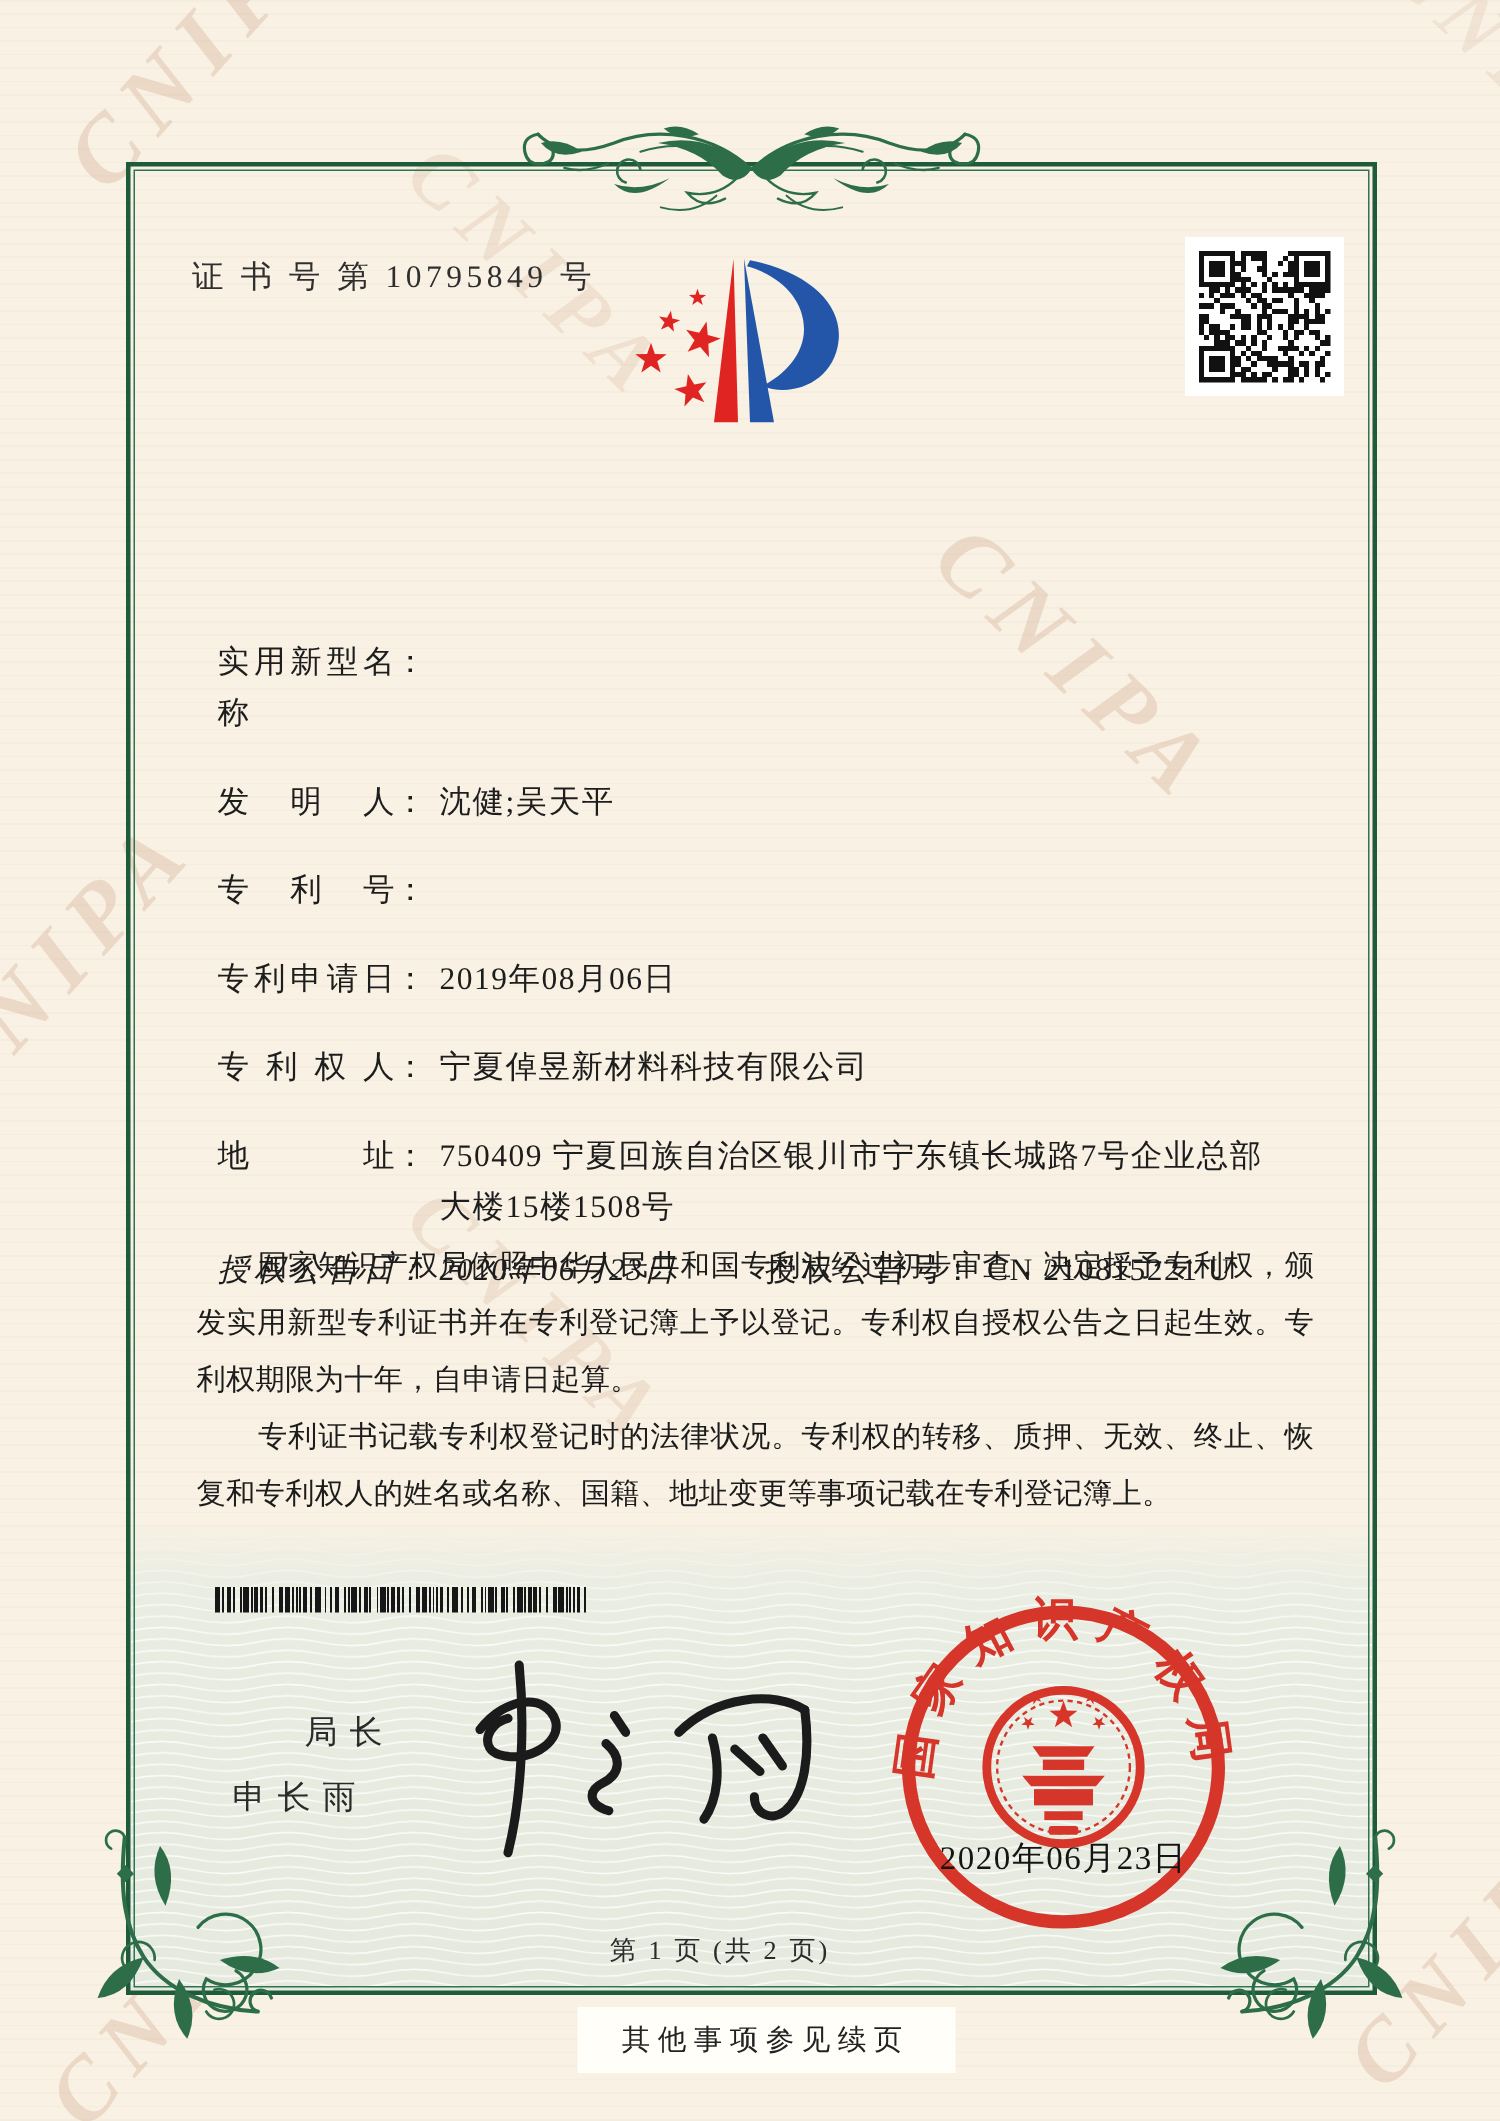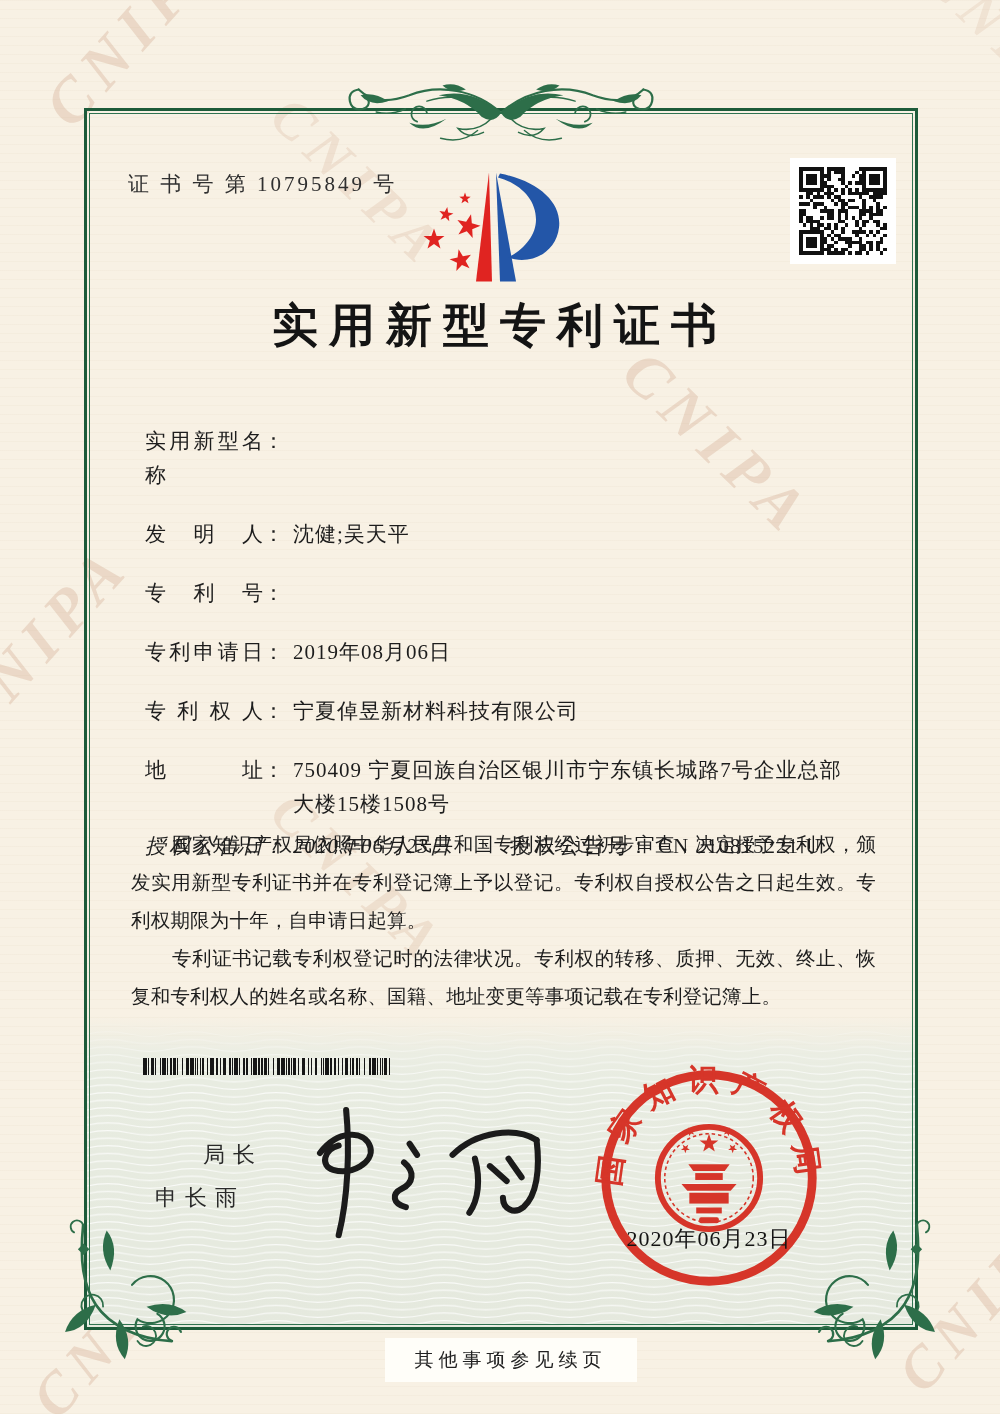--- a/index.html
+++ b/index.html
@@ -164,21 +164,20 @@
     <path d="M84,11 L104,120 L88,120 Z" fill="#2356a8"></path>
     <path d="M88,12 C128,20 150,42 147,66 C144,92 118,104 96,96 C112,88 124,74 124,58 C124,38 108,22 86,16 Z" fill="#2356a8"></path>
   </svg>
 
   <div class="qr-box">
     <svg id="qrcode" width="88" height="88" viewBox="0 0 87.5 87.5" shape-rendering="crispEdges" aria-hidden="true">
         <path d="M0.0,0.0h3.5v3.5h-3.5zM3.5,0.0h3.5v3.5h-3.5zM7.0,0.0h3.5v3.5h-3.5zM10.5,0.0h3.5v3.5h-3.5zM14.0,0.0h3.5v3.5h-3.5zM17.5,0.0h3.5v3.5h-3.5zM21.0,0.0h3.5v3.5h-3.5zM28.0,0.0h3.5v3.5h-3.5zM31.5,0.0h3.5v3.5h-3.5zM35.0,0.0h3.5v3.5h-3.5zM38.5,0.0h3.5v3.5h-3.5zM42.0,0.0h3.5v3.5h-3.5zM59.5,0.0h3.5v3.5h-3.5zM63.0,0.0h3.5v3.5h-3.5zM66.5,0.0h3.5v3.5h-3.5zM70.0,0.0h3.5v3.5h-3.5zM73.5,0.0h3.5v3.5h-3.5zM77.0,0.0h3.5v3.5h-3.5zM80.5,0.0h3.5v3.5h-3.5zM84.0,0.0h3.5v3.5h-3.5zM0.0,3.5h3.5v3.5h-3.5zM21.0,3.5h3.5v3.5h-3.5zM28.0,3.5h3.5v3.5h-3.5zM35.0,3.5h3.5v3.5h-3.5zM38.5,3.5h3.5v3.5h-3.5zM42.0,3.5h3.5v3.5h-3.5zM56.0,3.5h3.5v3.5h-3.5zM63.0,3.5h3.5v3.5h-3.5zM84.0,3.5h3.5v3.5h-3.5zM0.0,7.0h3.5v3.5h-3.5zM7.0,7.0h3.5v3.5h-3.5zM10.5,7.0h3.5v3.5h-3.5zM14.0,7.0h3.5v3.5h-3.5zM21.0,7.0h3.5v3.5h-3.5zM24.5,7.0h3.5v3.5h-3.5zM28.0,7.0h3.5v3.5h-3.5zM42.0,7.0h3.5v3.5h-3.5zM52.5,7.0h3.5v3.5h-3.5zM59.5,7.0h3.5v3.5h-3.5zM63.0,7.0h3.5v3.5h-3.5zM70.0,7.0h3.5v3.5h-3.5zM73.5,7.0h3.5v3.5h-3.5zM77.0,7.0h3.5v3.5h-3.5zM84.0,7.0h3.5v3.5h-3.5zM0.0,10.5h3.5v3.5h-3.5zM7.0,10.5h3.5v3.5h-3.5zM10.5,10.5h3.5v3.5h-3.5zM14.0,10.5h3.5v3.5h-3.5zM21.0,10.5h3.5v3.5h-3.5zM28.0,10.5h3.5v3.5h-3.5zM38.5,10.5h3.5v3.5h-3.5zM42.0,10.5h3.5v3.5h-3.5zM59.5,10.5h3.5v3.5h-3.5zM63.0,10.5h3.5v3.5h-3.5zM70.0,10.5h3.5v3.5h-3.5zM73.5,10.5h3.5v3.5h-3.5zM77.0,10.5h3.5v3.5h-3.5zM84.0,10.5h3.5v3.5h-3.5zM0.0,14.0h3.5v3.5h-3.5zM7.0,14.0h3.5v3.5h-3.5zM10.5,14.0h3.5v3.5h-3.5zM14.0,14.0h3.5v3.5h-3.5zM21.0,14.0h3.5v3.5h-3.5zM24.5,14.0h3.5v3.5h-3.5zM42.0,14.0h3.5v3.5h-3.5zM49.0,14.0h3.5v3.5h-3.5zM56.0,14.0h3.5v3.5h-3.5zM59.5,14.0h3.5v3.5h-3.5zM63.0,14.0h3.5v3.5h-3.5zM70.0,14.0h3.5v3.5h-3.5zM73.5,14.0h3.5v3.5h-3.5zM77.0,14.0h3.5v3.5h-3.5zM84.0,14.0h3.5v3.5h-3.5zM0.0,17.5h3.5v3.5h-3.5zM21.0,17.5h3.5v3.5h-3.5zM24.5,17.5h3.5v3.5h-3.5zM28.0,17.5h3.5v3.5h-3.5zM31.5,17.5h3.5v3.5h-3.5zM45.5,17.5h3.5v3.5h-3.5zM63.0,17.5h3.5v3.5h-3.5zM84.0,17.5h3.5v3.5h-3.5zM0.0,21.0h3.5v3.5h-3.5zM3.5,21.0h3.5v3.5h-3.5zM7.0,21.0h3.5v3.5h-3.5zM10.5,21.0h3.5v3.5h-3.5zM14.0,21.0h3.5v3.5h-3.5zM17.5,21.0h3.5v3.5h-3.5zM21.0,21.0h3.5v3.5h-3.5zM28.0,21.0h3.5v3.5h-3.5zM35.0,21.0h3.5v3.5h-3.5zM42.0,21.0h3.5v3.5h-3.5zM49.0,21.0h3.5v3.5h-3.5zM56.0,21.0h3.5v3.5h-3.5zM63.0,21.0h3.5v3.5h-3.5zM66.5,21.0h3.5v3.5h-3.5zM70.0,21.0h3.5v3.5h-3.5zM73.5,21.0h3.5v3.5h-3.5zM77.0,21.0h3.5v3.5h-3.5zM80.5,21.0h3.5v3.5h-3.5zM84.0,21.0h3.5v3.5h-3.5zM7.0,24.5h3.5v3.5h-3.5zM10.5,24.5h3.5v3.5h-3.5zM17.5,24.5h3.5v3.5h-3.5zM24.5,24.5h3.5v3.5h-3.5zM28.0,24.5h3.5v3.5h-3.5zM31.5,24.5h3.5v3.5h-3.5zM42.0,24.5h3.5v3.5h-3.5zM49.0,24.5h3.5v3.5h-3.5zM52.5,24.5h3.5v3.5h-3.5zM56.0,24.5h3.5v3.5h-3.5zM59.5,24.5h3.5v3.5h-3.5zM63.0,24.5h3.5v3.5h-3.5zM66.5,24.5h3.5v3.5h-3.5zM73.5,24.5h3.5v3.5h-3.5zM77.0,24.5h3.5v3.5h-3.5zM80.5,24.5h3.5v3.5h-3.5zM84.0,24.5h3.5v3.5h-3.5zM0.0,28.0h3.5v3.5h-3.5zM7.0,28.0h3.5v3.5h-3.5zM14.0,28.0h3.5v3.5h-3.5zM17.5,28.0h3.5v3.5h-3.5zM21.0,28.0h3.5v3.5h-3.5zM28.0,28.0h3.5v3.5h-3.5zM35.0,28.0h3.5v3.5h-3.5zM38.5,28.0h3.5v3.5h-3.5zM59.5,28.0h3.5v3.5h-3.5zM70.0,28.0h3.5v3.5h-3.5zM73.5,28.0h3.5v3.5h-3.5zM77.0,28.0h3.5v3.5h-3.5zM80.5,28.0h3.5v3.5h-3.5zM10.5,31.5h3.5v3.5h-3.5zM31.5,31.5h3.5v3.5h-3.5zM38.5,31.5h3.5v3.5h-3.5zM42.0,31.5h3.5v3.5h-3.5zM49.0,31.5h3.5v3.5h-3.5zM52.5,31.5h3.5v3.5h-3.5zM63.0,31.5h3.5v3.5h-3.5zM73.5,31.5h3.5v3.5h-3.5zM0.0,35.0h3.5v3.5h-3.5zM3.5,35.0h3.5v3.5h-3.5zM7.0,35.0h3.5v3.5h-3.5zM14.0,35.0h3.5v3.5h-3.5zM17.5,35.0h3.5v3.5h-3.5zM21.0,35.0h3.5v3.5h-3.5zM35.0,35.0h3.5v3.5h-3.5zM42.0,35.0h3.5v3.5h-3.5zM45.5,35.0h3.5v3.5h-3.5zM63.0,35.0h3.5v3.5h-3.5zM77.0,35.0h3.5v3.5h-3.5zM14.0,38.5h3.5v3.5h-3.5zM24.5,38.5h3.5v3.5h-3.5zM42.0,38.5h3.5v3.5h-3.5zM49.0,38.5h3.5v3.5h-3.5zM52.5,38.5h3.5v3.5h-3.5zM56.0,38.5h3.5v3.5h-3.5zM63.0,38.5h3.5v3.5h-3.5zM70.0,38.5h3.5v3.5h-3.5zM77.0,38.5h3.5v3.5h-3.5zM84.0,38.5h3.5v3.5h-3.5zM0.0,42.0h3.5v3.5h-3.5zM3.5,42.0h3.5v3.5h-3.5zM21.0,42.0h3.5v3.5h-3.5zM24.5,42.0h3.5v3.5h-3.5zM28.0,42.0h3.5v3.5h-3.5zM31.5,42.0h3.5v3.5h-3.5zM38.5,42.0h3.5v3.5h-3.5zM42.0,42.0h3.5v3.5h-3.5zM45.5,42.0h3.5v3.5h-3.5zM59.5,42.0h3.5v3.5h-3.5zM63.0,42.0h3.5v3.5h-3.5zM66.5,42.0h3.5v3.5h-3.5zM70.0,42.0h3.5v3.5h-3.5zM77.0,42.0h3.5v3.5h-3.5zM80.5,42.0h3.5v3.5h-3.5zM0.0,45.5h3.5v3.5h-3.5zM3.5,45.5h3.5v3.5h-3.5zM28.0,45.5h3.5v3.5h-3.5zM31.5,45.5h3.5v3.5h-3.5zM38.5,45.5h3.5v3.5h-3.5zM45.5,45.5h3.5v3.5h-3.5zM59.5,45.5h3.5v3.5h-3.5zM63.0,45.5h3.5v3.5h-3.5zM70.0,45.5h3.5v3.5h-3.5zM73.5,45.5h3.5v3.5h-3.5zM77.0,45.5h3.5v3.5h-3.5zM80.5,45.5h3.5v3.5h-3.5zM0.0,49.0h3.5v3.5h-3.5zM7.0,49.0h3.5v3.5h-3.5zM10.5,49.0h3.5v3.5h-3.5zM21.0,49.0h3.5v3.5h-3.5zM28.0,49.0h3.5v3.5h-3.5zM31.5,49.0h3.5v3.5h-3.5zM38.5,49.0h3.5v3.5h-3.5zM45.5,49.0h3.5v3.5h-3.5zM52.5,49.0h3.5v3.5h-3.5zM59.5,49.0h3.5v3.5h-3.5zM70.0,49.0h3.5v3.5h-3.5zM0.0,52.5h3.5v3.5h-3.5zM7.0,52.5h3.5v3.5h-3.5zM10.5,52.5h3.5v3.5h-3.5zM14.0,52.5h3.5v3.5h-3.5zM17.5,52.5h3.5v3.5h-3.5zM38.5,52.5h3.5v3.5h-3.5zM42.0,52.5h3.5v3.5h-3.5zM56.0,52.5h3.5v3.5h-3.5zM63.0,52.5h3.5v3.5h-3.5zM66.5,52.5h3.5v3.5h-3.5zM73.5,52.5h3.5v3.5h-3.5zM77.0,52.5h3.5v3.5h-3.5zM3.5,56.0h3.5v3.5h-3.5zM10.5,56.0h3.5v3.5h-3.5zM17.5,56.0h3.5v3.5h-3.5zM21.0,56.0h3.5v3.5h-3.5zM28.0,56.0h3.5v3.5h-3.5zM35.0,56.0h3.5v3.5h-3.5zM45.5,56.0h3.5v3.5h-3.5zM56.0,56.0h3.5v3.5h-3.5zM63.0,56.0h3.5v3.5h-3.5zM77.0,56.0h3.5v3.5h-3.5zM84.0,56.0h3.5v3.5h-3.5zM10.5,59.5h3.5v3.5h-3.5zM14.0,59.5h3.5v3.5h-3.5zM17.5,59.5h3.5v3.5h-3.5zM24.5,59.5h3.5v3.5h-3.5zM28.0,59.5h3.5v3.5h-3.5zM35.0,59.5h3.5v3.5h-3.5zM42.0,59.5h3.5v3.5h-3.5zM59.5,59.5h3.5v3.5h-3.5zM80.5,59.5h3.5v3.5h-3.5zM84.0,59.5h3.5v3.5h-3.5zM0.0,63.0h3.5v3.5h-3.5zM3.5,63.0h3.5v3.5h-3.5zM7.0,63.0h3.5v3.5h-3.5zM10.5,63.0h3.5v3.5h-3.5zM14.0,63.0h3.5v3.5h-3.5zM17.5,63.0h3.5v3.5h-3.5zM21.0,63.0h3.5v3.5h-3.5zM31.5,63.0h3.5v3.5h-3.5zM42.0,63.0h3.5v3.5h-3.5zM52.5,63.0h3.5v3.5h-3.5zM56.0,63.0h3.5v3.5h-3.5zM59.5,63.0h3.5v3.5h-3.5zM63.0,63.0h3.5v3.5h-3.5zM70.0,63.0h3.5v3.5h-3.5zM77.0,63.0h3.5v3.5h-3.5zM0.0,66.5h3.5v3.5h-3.5zM21.0,66.5h3.5v3.5h-3.5zM28.0,66.5h3.5v3.5h-3.5zM35.0,66.5h3.5v3.5h-3.5zM38.5,66.5h3.5v3.5h-3.5zM56.0,66.5h3.5v3.5h-3.5zM66.5,66.5h3.5v3.5h-3.5zM73.5,66.5h3.5v3.5h-3.5zM84.0,66.5h3.5v3.5h-3.5zM0.0,70.0h3.5v3.5h-3.5zM7.0,70.0h3.5v3.5h-3.5zM10.5,70.0h3.5v3.5h-3.5zM14.0,70.0h3.5v3.5h-3.5zM21.0,70.0h3.5v3.5h-3.5zM24.5,70.0h3.5v3.5h-3.5zM31.5,70.0h3.5v3.5h-3.5zM38.5,70.0h3.5v3.5h-3.5zM42.0,70.0h3.5v3.5h-3.5zM45.5,70.0h3.5v3.5h-3.5zM49.0,70.0h3.5v3.5h-3.5zM59.5,70.0h3.5v3.5h-3.5zM80.5,70.0h3.5v3.5h-3.5zM0.0,73.5h3.5v3.5h-3.5zM7.0,73.5h3.5v3.5h-3.5zM10.5,73.5h3.5v3.5h-3.5zM14.0,73.5h3.5v3.5h-3.5zM21.0,73.5h3.5v3.5h-3.5zM24.5,73.5h3.5v3.5h-3.5zM35.0,73.5h3.5v3.5h-3.5zM45.5,73.5h3.5v3.5h-3.5zM49.0,73.5h3.5v3.5h-3.5zM52.5,73.5h3.5v3.5h-3.5zM56.0,73.5h3.5v3.5h-3.5zM59.5,73.5h3.5v3.5h-3.5zM66.5,73.5h3.5v3.5h-3.5zM70.0,73.5h3.5v3.5h-3.5zM77.0,73.5h3.5v3.5h-3.5zM80.5,73.5h3.5v3.5h-3.5zM0.0,77.0h3.5v3.5h-3.5zM7.0,77.0h3.5v3.5h-3.5zM10.5,77.0h3.5v3.5h-3.5zM14.0,77.0h3.5v3.5h-3.5zM21.0,77.0h3.5v3.5h-3.5zM28.0,77.0h3.5v3.5h-3.5zM31.5,77.0h3.5v3.5h-3.5zM49.0,77.0h3.5v3.5h-3.5zM59.5,77.0h3.5v3.5h-3.5zM63.0,77.0h3.5v3.5h-3.5zM70.0,77.0h3.5v3.5h-3.5zM77.0,77.0h3.5v3.5h-3.5zM0.0,80.5h3.5v3.5h-3.5zM21.0,80.5h3.5v3.5h-3.5zM24.5,80.5h3.5v3.5h-3.5zM28.0,80.5h3.5v3.5h-3.5zM35.0,80.5h3.5v3.5h-3.5zM42.0,80.5h3.5v3.5h-3.5zM45.5,80.5h3.5v3.5h-3.5zM59.5,80.5h3.5v3.5h-3.5zM63.0,80.5h3.5v3.5h-3.5zM70.0,80.5h3.5v3.5h-3.5zM77.0,80.5h3.5v3.5h-3.5zM84.0,80.5h3.5v3.5h-3.5zM0.0,84.0h3.5v3.5h-3.5zM3.5,84.0h3.5v3.5h-3.5zM7.0,84.0h3.5v3.5h-3.5zM10.5,84.0h3.5v3.5h-3.5zM14.0,84.0h3.5v3.5h-3.5zM17.5,84.0h3.5v3.5h-3.5zM21.0,84.0h3.5v3.5h-3.5zM28.0,84.0h3.5v3.5h-3.5zM31.5,84.0h3.5v3.5h-3.5zM35.0,84.0h3.5v3.5h-3.5zM38.5,84.0h3.5v3.5h-3.5zM42.0,84.0h3.5v3.5h-3.5zM49.0,84.0h3.5v3.5h-3.5zM56.0,84.0h3.5v3.5h-3.5zM59.5,84.0h3.5v3.5h-3.5zM66.5,84.0h3.5v3.5h-3.5zM80.5,84.0h3.5v3.5h-3.5z" fill="#111"></path>
       </svg>
   </div>
 
-  <div class="title">实用新型专利证书</div>
 
   <div class="fields">
     <div class="frow">
       <span class="flabel">实用新型名称</span>
         <span class="fcolon">：</span>
     </div>
     <div class="frow">
       <span class="flabel">发明人</span>
         <span class="fcolon">：</span>
       <span class="fvalue">沈健;吴天平</span>
@@ -329,17 +328,18 @@
       <path d="M99,106 h42 l-5,7 h-32 z"></path>
       <rect x="106" y="115" width="28" height="7"></rect>
       <path d="M92,126 h56 l-6,7 h-44 z"></path>
       <rect x="100" y="135" width="40" height="11"></rect>
       <rect x="107" y="150" width="26" height="6"></rect>
       <rect x="110" y="160" width="20" height="6" rx="2"></rect>
     </g>
   </svg>
   <div class="seal-date">2020年06月23日</div>
 
+  <div class="page-num">第 1 页 (共 2 页)</div>
   <div class="cont-wrap">
     <span class="cont-box">其他事项参见续页</span>
   </div>
 
 </div>
 
 </body></html>

